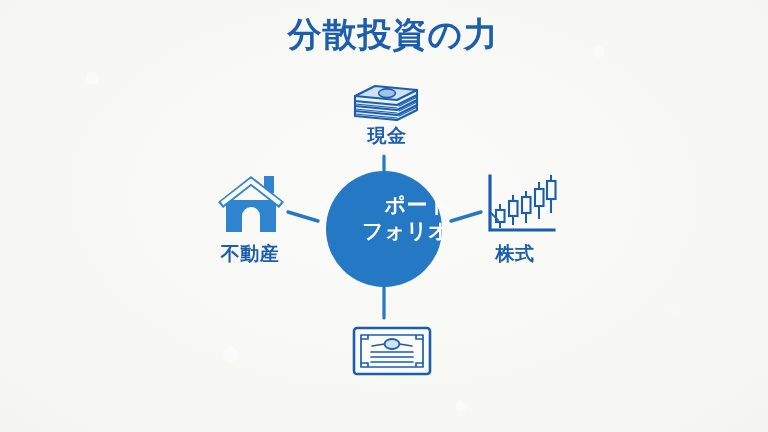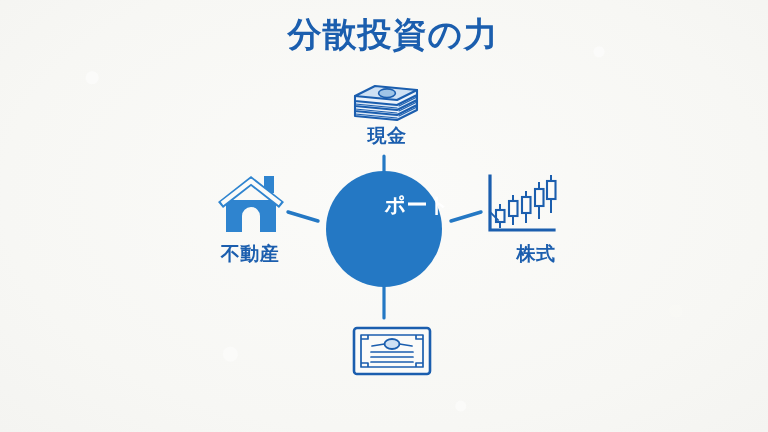--- a/index.html
+++ b/index.html
@@ -63,21 +63,21 @@
     position: absolute;
     text-align: center;
     font-size: 19px;
     font-weight: 700;
     color: #1b5eae;
     letter-spacing: .5px;
     white-space: nowrap;
   }
   #label-cash      { left: 327px; top: 123px; width: 120px; }
   #label-realestate{ left: 190px; top: 241px; width: 120px; }
-  #label-stocks    { left: 476px; top: 241px; width: 120px; }
+  #label-stocks    { left: 455px; top: 241px; width: 120px; }
   #label-bonds     { left: 327px; top: 375px; width: 120px; }
 
   
   #center-text {
     position: absolute;
     left: 320px;
     top: 192px;
     width: 130px;
     text-align: right;
     color: #ffffff;
@@ -183,19 +183,20 @@
       <path d="M32.5,18 L20,20 M47.5,18 L60,20" stroke-width="1.7"></path>
 
       <line x1="19" y1="26" x2="61" y2="26" stroke-width="1.7"></line>
       <line x1="19" y1="31" x2="61" y2="31" stroke-width="1.7"></line>
       <line x1="19" y1="36" x2="61" y2="36" stroke-width="1.7"></line>
     </g>
   </svg>
 
   <div id="center-text">
     <div>ポート</div>
+    <div>フォリオ</div>
   </div>
 
   <div class="node-label" id="label-cash">現金</div>
   <div class="node-label" id="label-realestate">不動産</div>
   <div class="node-label" id="label-stocks">株式</div>
 
 </div>
 
 </body></html>

